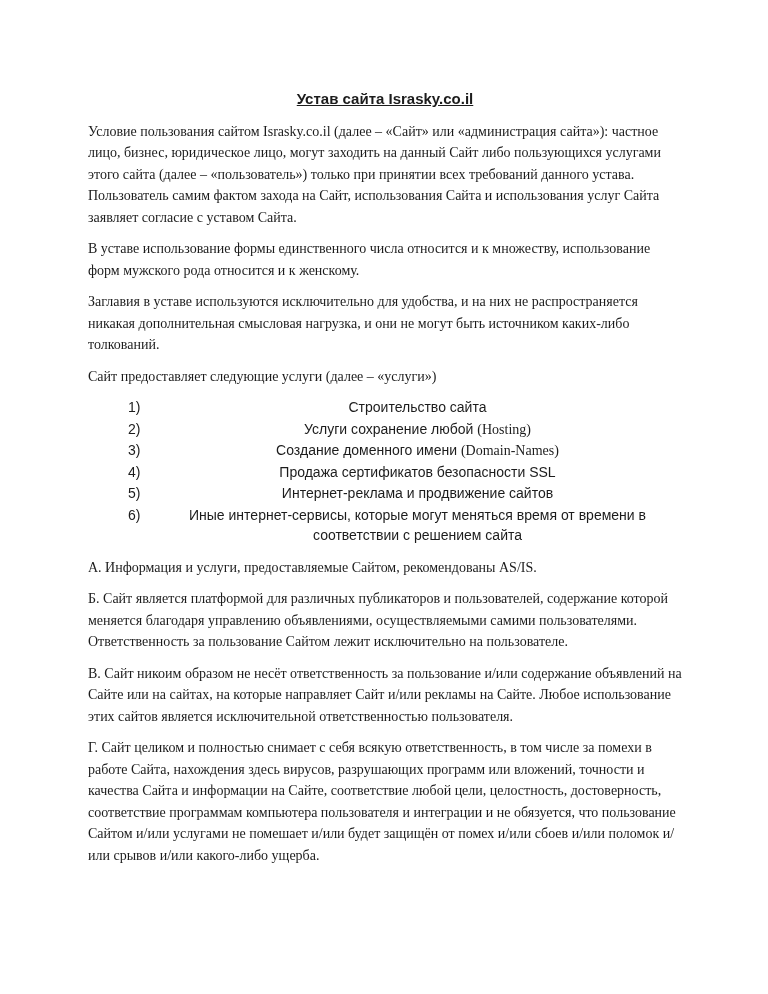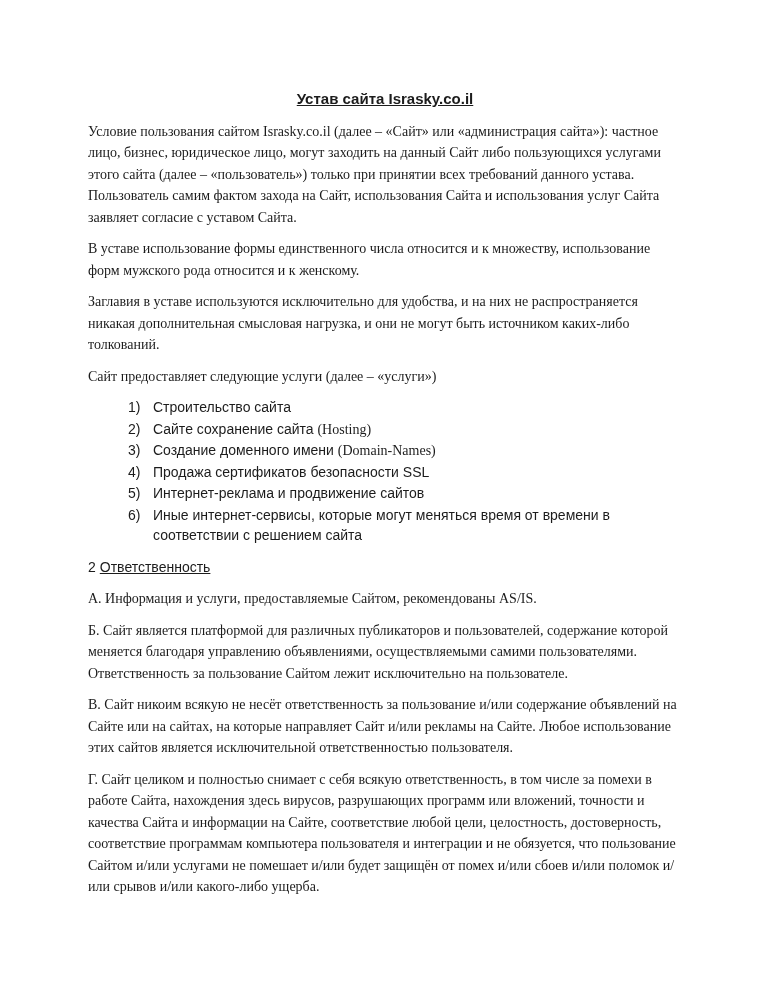--- a/index.html
+++ b/index.html
@@ -52,20 +52,21 @@
   }
   .services-list li {
     display: flex;
     align-items: flex-start;
   }
   .services-list .marker {
     flex: 0 0 25px;
   }
   .services-list .item-text {
     flex: 1 1 auto;
+    text-align: center;
   }
   .latin-serif {
     font-family: Liberation Serif, serif;
   }
 </style>
 </head>
 <body>
 
 <div class="page">
 
@@ -80,45 +81,42 @@
 
   <p class="para">Сайт предоставляет следующие услуги (далее – «услуги»)</p>
 
   <ol class="services-list">
     <li>
       <span class="marker">1)</span>
       <span class="item-text"><span>Строительство сайта</span><span class="latin-serif"></span></span>
     </li>
     <li>
       <span class="marker">2)</span>
-      <span class="item-text"><span>Сайте сохранение сайта </span><span class="latin-serif">(Hosting)</span></span>
+      <span class="item-text"><span>Услуги сохранение любой </span><span class="latin-serif">(Hosting)</span></span>
     </li>
     <li>
       <span class="marker">3)</span>
       <span class="item-text"><span>Создание доменного имени </span><span class="latin-serif">(Domain-Names)</span></span>
     </li>
     <li>
       <span class="marker">4)</span>
       <span class="item-text"><span>Продажа сертификатов безопасности SSL</span><span class="latin-serif"></span></span>
     </li>
     <li>
       <span class="marker">5)</span>
       <span class="item-text"><span>Интернет-реклама и продвижение сайтов</span><span class="latin-serif"></span></span>
     </li>
     <li>
       <span class="marker">6)</span>
       <span class="item-text"><span>Иные интернет-сервисы, которые могут меняться время от времени в соответствии с решением сайта</span><span class="latin-serif"></span></span>
     </li>
   </ol>
 
-  <div class="section-heading">
-    <span class="sec-num">2</span><span class="sec-title">Ответственность</span>
-  </div>
 
   <p class="para">А. Информация и услуги, предоставляемые Сайтом, рекомендованы AS/IS.</p>
 
   <p class="para">Б. Сайт является платформой для различных публикаторов и пользователей, содержание которой меняется благодаря управлению объявлениями, осуществляемыми самими пользователями. Ответственность за пользование Сайтом лежит исключительно на пользователе.</p>
 
-  <p class="para">В. Сайт никоим всякую не несёт ответственность за пользование и/или содержание объявлений на Сайте или на сайтах, на которые направляет Сайт и/или рекламы на Сайте. Любое использование этих сайтов является исключительной ответственностью пользователя.</p>
+  <p class="para">В. Сайт никоим образом не несёт ответственность за пользование и/или содержание объявлений на Сайте или на сайтах, на которые направляет Сайт и/или рекламы на Сайте. Любое использование этих сайтов является исключительной ответственностью пользователя.</p>
 
   <p class="para">Г. Сайт целиком и полностью снимает с себя всякую ответственность, в том числе за помехи в работе Сайта, нахождения здесь вирусов, разрушающих программ или вложений, точности и качества Сайта и информации на Сайте, соответствие любой цели, целостность, достоверность, соответствие программам компьютера пользователя и интеграции и не обязуется, что пользование Сайтом и/или услугами не помешает и/или будет защищён от помех и/или сбоев и/или поломок и/или срывов и/или какого-либо ущерба.</p>
 
 </div>
 
 </body></html>

